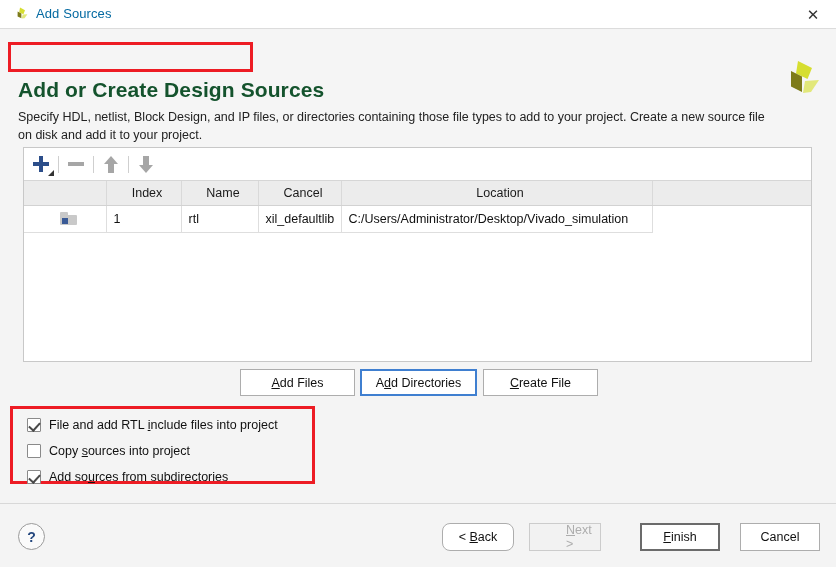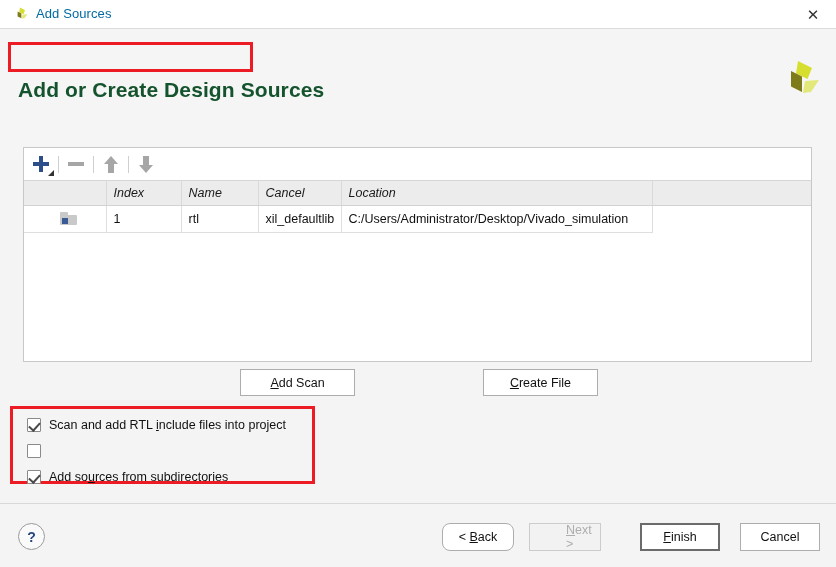--- a/index.html
+++ b/index.html
@@ -137,24 +137,23 @@
     border-collapse: collapse;
     table-layout: fixed;
     font-size: 12.5px;
   }
   #src-table thead th {
     background: #ececec;
     border-right: 1px solid #d9d9d9;
     border-bottom: 1px solid #d2d2d2;
     height: 24px;
     font-weight: normal;
-    text-align: left;
+    text-align: center;
     padding: 0 0 0 7px;
     color: #1a1a1a;
-    font-style: italic;
   }
   #src-table thead th.col-icon { border-right: 1px solid #d9d9d9; }
   #src-table thead th.col-pad { border-right: none; }
   #src-table tbody td {
     height: 27px;
     background: #ffffff;
     border-right: 1px solid #dedede;
     border-bottom: 1px solid #dedede;
     padding: 0 0 0 7px;
     color: #111;
@@ -258,20 +257,21 @@
         <polygon points="6.6,5.4 10.4,7.4 10.4,12.2 6.6,10.6" fill="#7d7b1a"></polygon>
         <polygon points="11.6,8.6 16.4,8.2 13.6,12.2 10.8,12.4" fill="#e2e87a"></polygon>
       </svg>
     </span>
     <span class="title-text">Add Sources</span>
     <div id="close-btn">✕</div>
   </div>
 
   <div id="header">
     <div id="page-title">Add or Create Design Sources</div>
+    <div id="page-desc">Specify HDL, netlist, Block Design, and IP files, or directories containing those file types to add to your project. Create a new source file on disk and add it to your project.</div>
     <span id="logo-big">
       <svg width="48" height="44" viewBox="0 0 48 44">
         <polygon points="24,2 38,9 33.5,20 22,14.5" fill="#d6de30"></polygon>
         <polygon points="17,12 28,17.5 28,33 17,27.5" fill="#7d7b1a"></polygon>
         <polygon points="31,22 45,21 37,33 29,34" fill="#e2e87a"></polygon>
       </svg>
     </span>
   </div>
 
   <div class="red-box" id="red-title-box"></div>
@@ -330,33 +330,37 @@
           <td>rtl</td>
           <td>xil_defaultlib</td>
           <td>C:/Users/Administrator/Desktop/Vivado_simulation</td>
           <td class="col-pad"></td>
         </tr>
       </tbody>
     </table>
   </div>
 
   <div class="btn" id="btn-add-files">
-    <span><span class="u">A</span><span>dd Scan</span></span>
+    <span><span class="u">A</span><span>dd Files</span></span>
+  </div>
+  <div class="btn focused" id="btn-add-dirs">
+    <span><span>A</span><span class="u">d</span><span>d Directories</span></span>
   </div>
   <div class="btn" id="btn-create-file">
     <span><span class="u">C</span><span>reate File</span></span>
   </div>
 
   <div id="options">
     <div class="opt-row">
       <span class="cb checked"></span>
-      <span><span>Scan and add RTL </span><span class="u">i</span><span>nclude files into project</span></span>
+      <span><span>File and add RTL </span><span class="u">i</span><span>nclude files into project</span></span>
     </div>
     <div class="opt-row">
       <span class="cb"></span>
+      <span><span>Copy </span><span class="u">s</span><span>ources into project</span></span>
     </div>
     <div class="opt-row">
       <span class="cb checked"></span>
       <span><span>Add so</span><span class="u">u</span><span>rces from subdirectories</span></span>
     </div>
   </div>
 
   <div id="footer-sep"></div>
   <div id="help-btn">
     <span>?</span>

